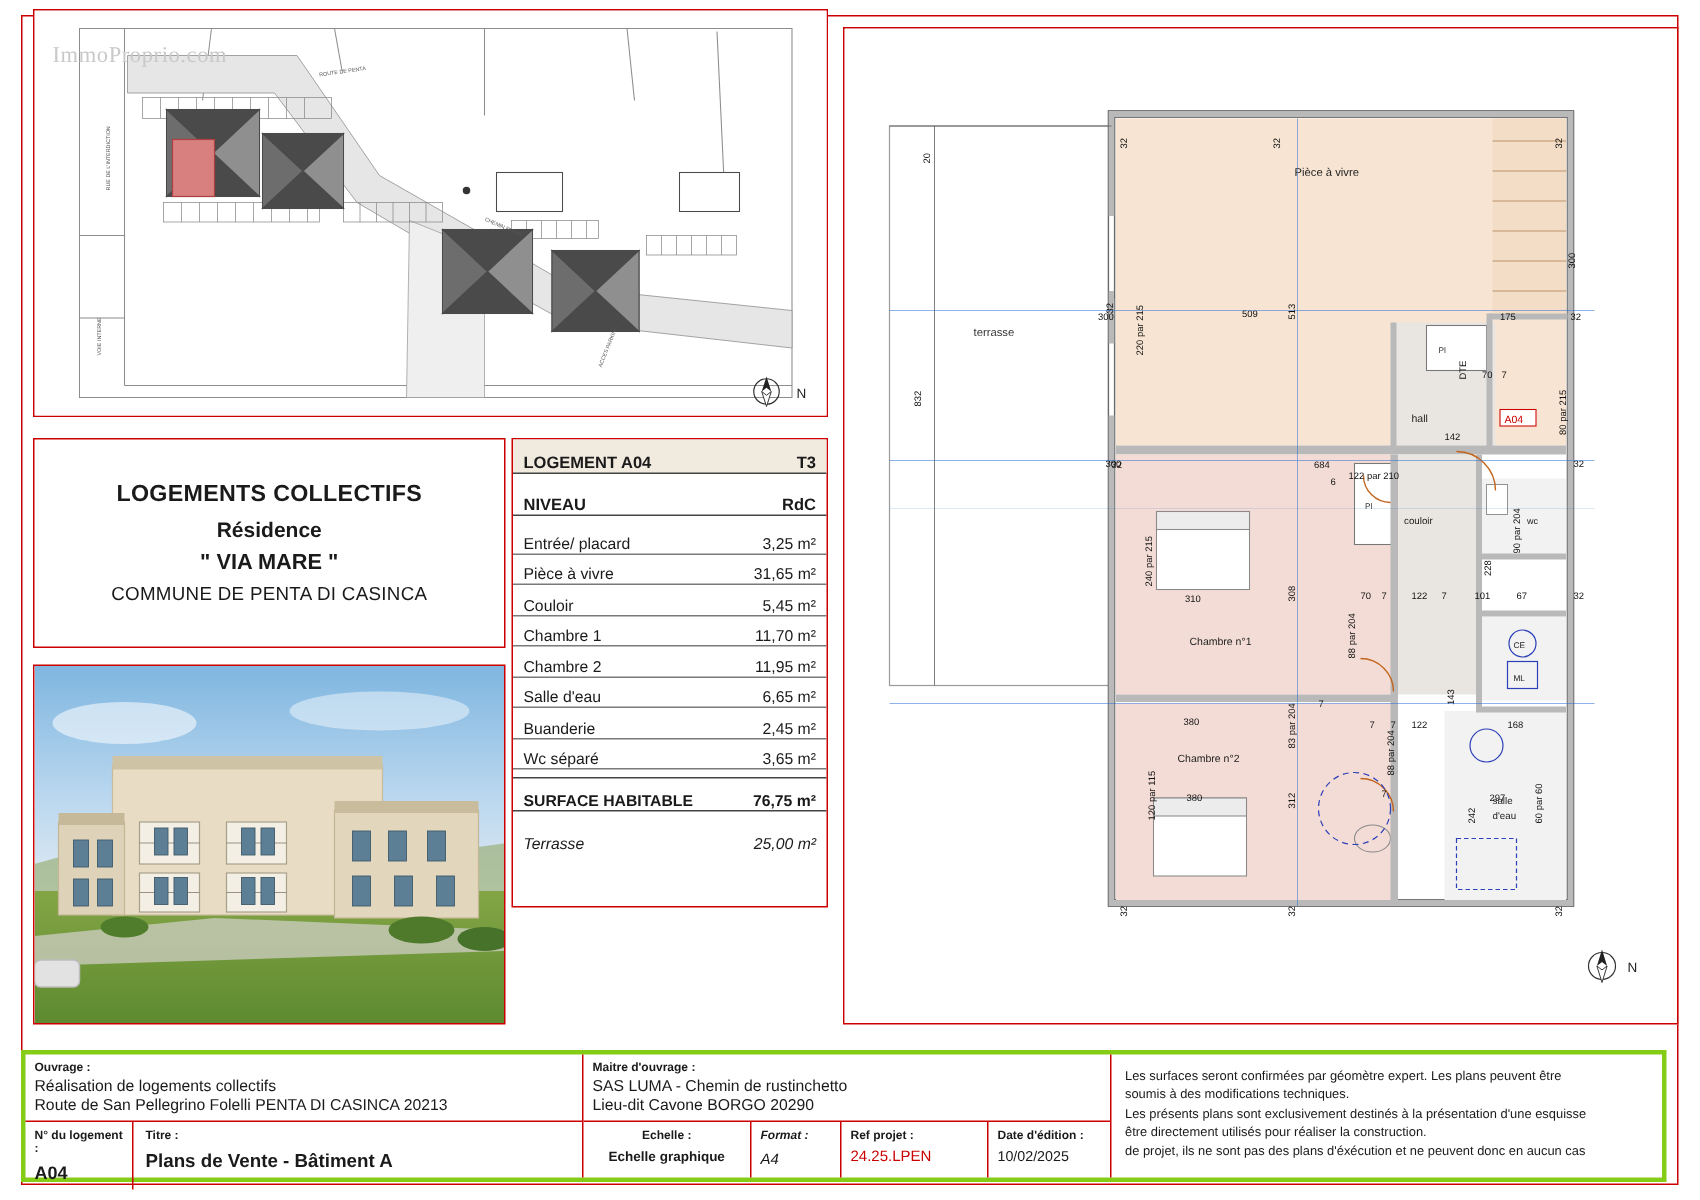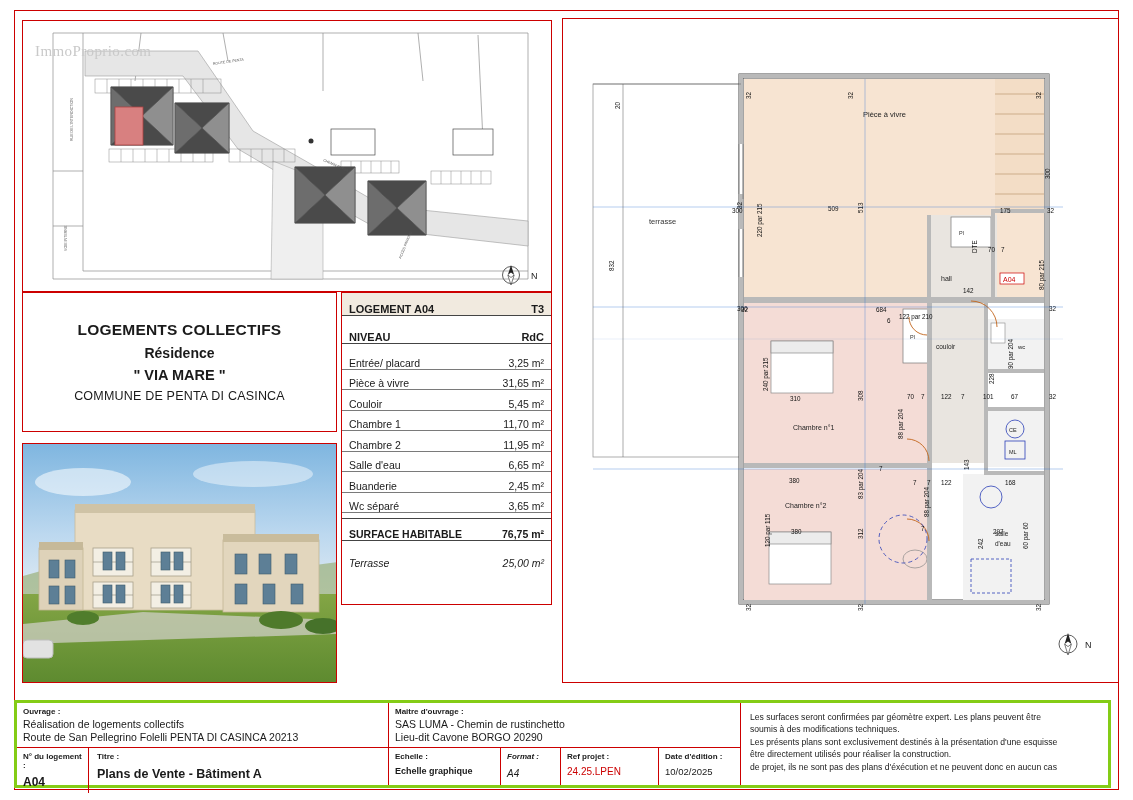--- a/index.html
+++ b/index.html
@@ -11,21 +11,21 @@
     color:#1a1a1a;
     position:relative;
     overflow:hidden;
   }
   .page-border {
     position:absolute; left:14px; top:10px; width:1105px; height:780px;
     border:1px solid #cc0000;
   }
   
   .site-plan {
-    position:absolute; left:22px; top:20px; width:530px; height:272px;
+    position:absolute; left:22px; top:6px; width:530px; height:272px;
     border:1px solid #cc0000; background:#ffffff; overflow:hidden;
   }
   .watermark {
     position:absolute; left:12px; top:22px; font-size:15px; color:#c9c9c9;
     letter-spacing:.4px; z-index:40; font-family:"Liberation Serif", serif;
   }
   .wm-dot {
     position:absolute; left:18px; top:33px; width:9px; height:9px;
     border:2px solid #c9c9c9; border-radius:50%;
   }
@@ -78,21 +78,21 @@
   .b-col2 { width:352px; border-right:1px solid #cc0000; display:flex; flex-direction:column; }
   .b-col3 { flex:1; padding:8px 8px 0 9px; font-size:8.6px; line-height:1.45; }
   .b-top { height:45px; padding:4px 6px; border-bottom:1px solid #cc0000; }
   .b-bot { flex:1; display:flex; }
   .lbl { font-size:8px; font-weight:bold; }
   .val { font-size:10.5px; margin-top:2px; }
   .b-lot { width:72px; border-right:1px solid #cc0000; padding:4px 6px; }
   .b-lot .v { font-size:12px; font-weight:bold; margin-top:5px; }
   .b-titre { flex:1; padding:4px 8px; }
   .b-titre .v { font-size:12.5px; font-weight:bold; margin-top:6px; }
-  .b-ech { width:112px; border-right:1px solid #cc0000; padding:4px 6px; }
+  .b-ech { width:112px; border-right:1px solid #cc0000; padding:4px 6px;text-align:center; }
   .b-ech .v { font-size:9px; font-weight:bold; margin-top:5px; }
   .b-fmt { width:60px; border-right:1px solid #cc0000; padding:4px 6px;font-style:italic; }
   .b-fmt .v { font-size:10px; margin-top:7px; }
   .b-ref { width:98px; border-right:1px solid #cc0000; padding:4px 6px; }
   .b-ref .v { font-size:10px; color:#cc0000; margin-top:5px; }
   .b-date { flex:1; padding:4px 6px; }
   .b-date .v { font-size:9.5px; margin-top:5px; }
   svg text { font-family:"Liberation Sans", sans-serif; }
 </style>
 </head>

